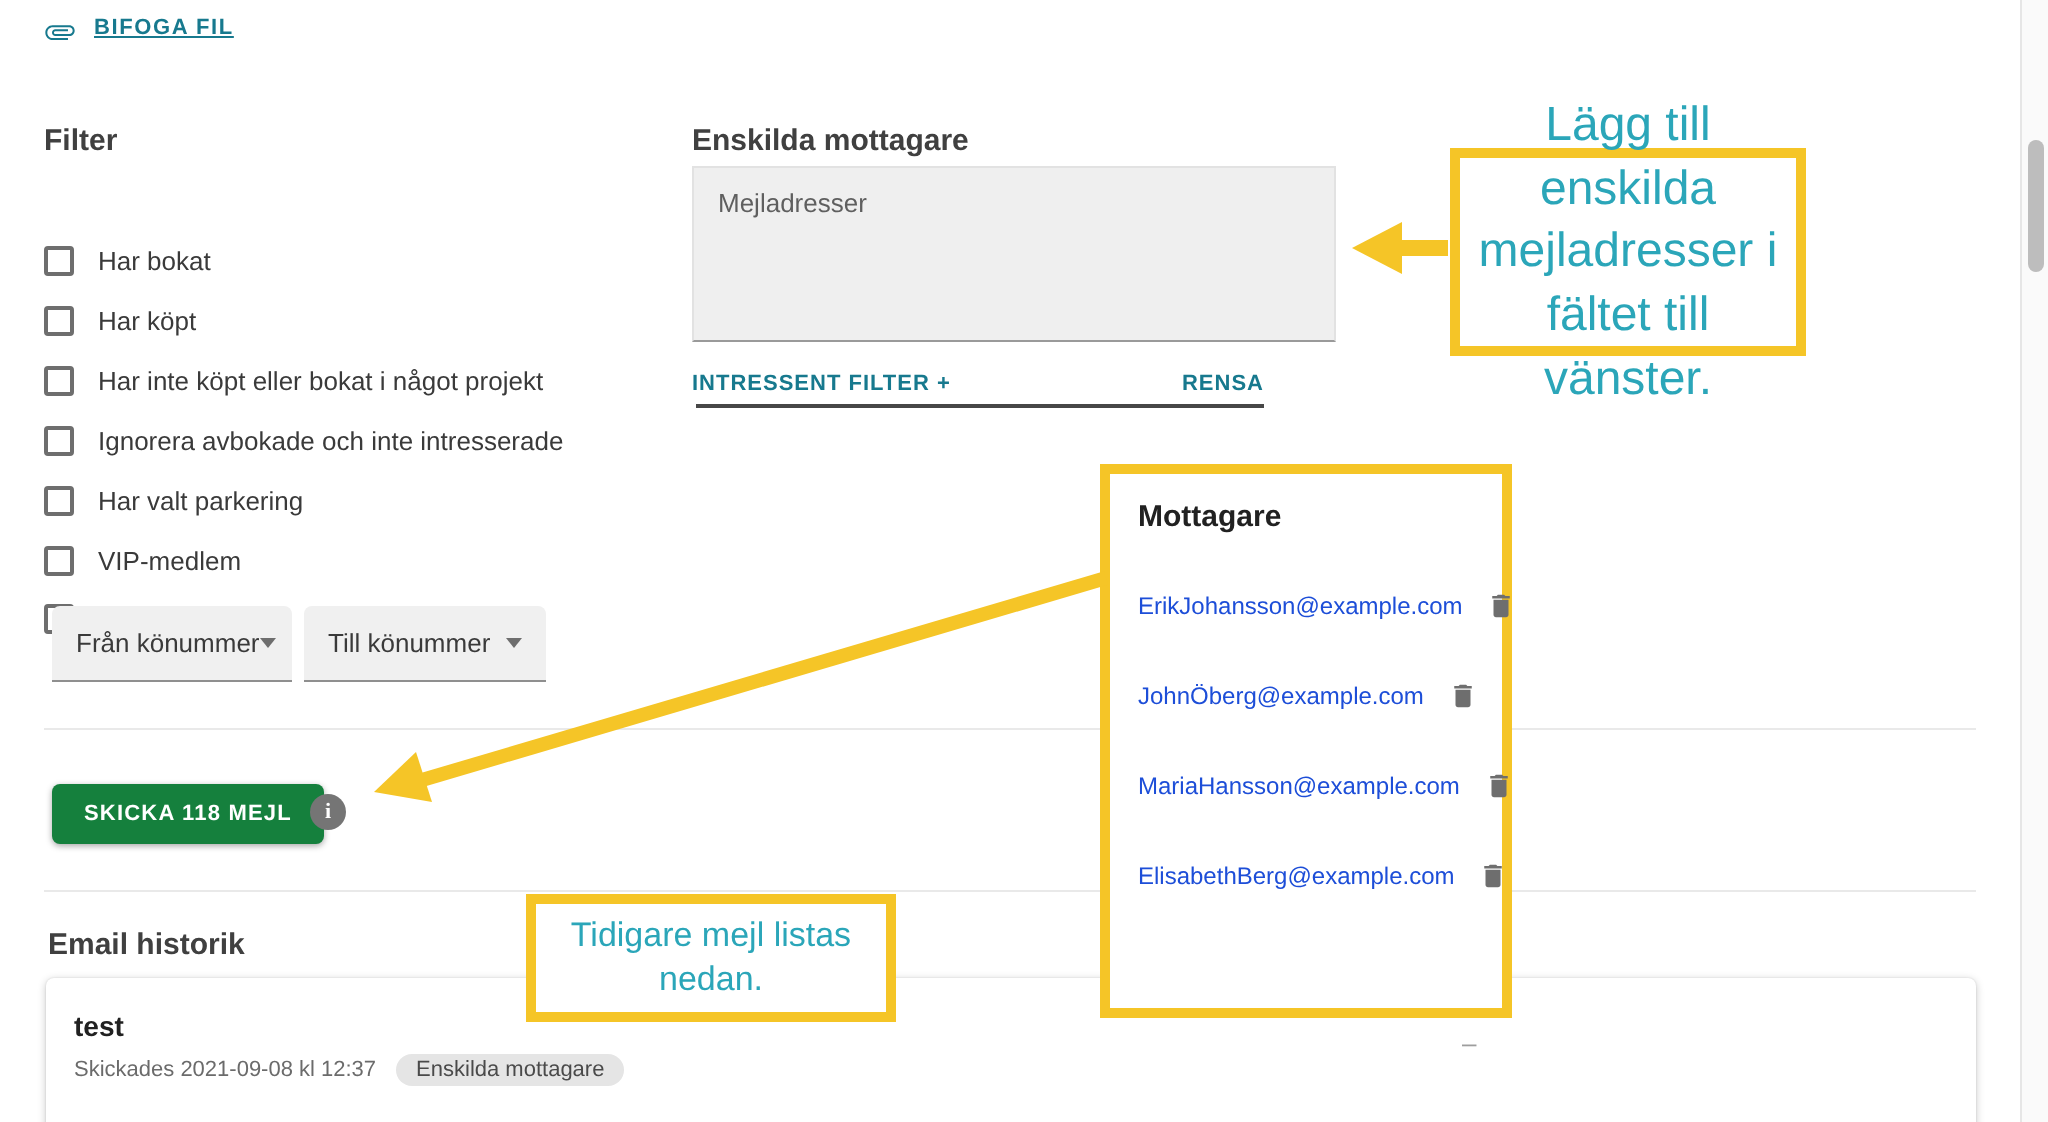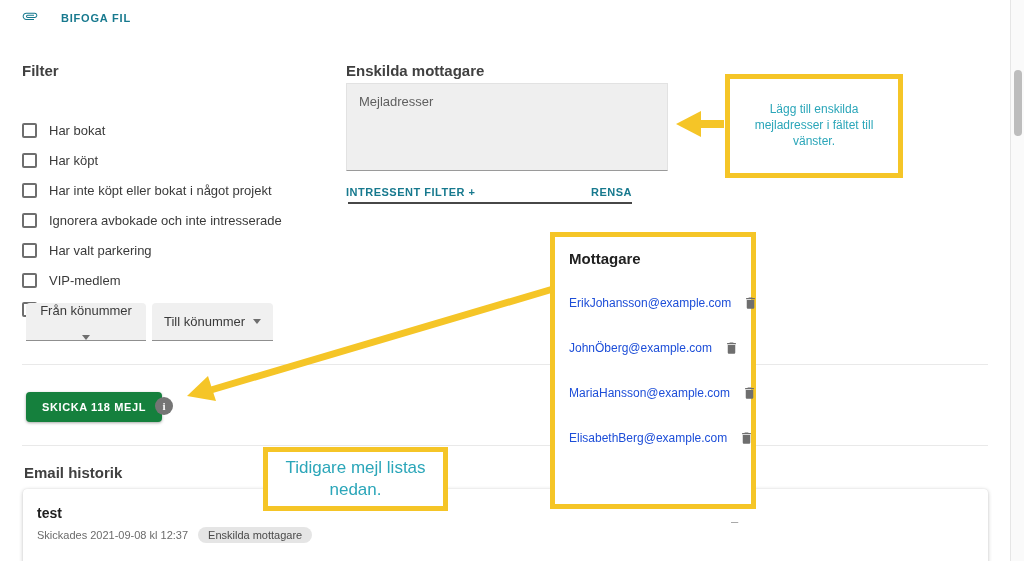--- a/index.html
+++ b/index.html
@@ -5,22 +5,22 @@
   * { margin:0; padding:0; box-sizing:border-box; }
   html,body { background:#fff; }
   body { font-family:"Liberation Sans","DejaVu Sans",sans-serif; }
   #screen {
     position:relative; width:1024px; height:561px; background:#ffffff;
     overflow:hidden; color:#3a3a3a;
   }
   .abs { position:absolute; }
 
   
-  .attach { left:22px; top:8px; display:flex; align-items:flex-end; gap:23px;
-    color:#17798e; font-size:11px; font-weight:bold; letter-spacing:.8px; cursor:pointer; }
+  .attach { left:22px; top:8px; display:flex; align-items:flex-start; gap:9px;
+    color:#17798e; font-size:11px; font-weight:bold; letter-spacing:.8px; cursor:pointer;text-decoration:underline; }
   .attach svg { transform:rotate(90deg); }
 
   
   .section-title { font-size:15px; font-weight:bold; color:#404040; }
   .cb-row { left:22px; display:flex; align-items:center; gap:12px; height:20px;margin-top:31px; }
   .cb-box { width:15px; height:15px; border:2px solid #6e6e6e; border-radius:2px; background:#fff; flex:0 0 auto; cursor:pointer; }
   .cb-label { font-size:13px; color:#3a3a3a; white-space:nowrap; }
 
   .select {
     top:303px; height:38px; background:#f0f0f0; border-bottom:1px solid #8f8f8f;
@@ -50,21 +50,21 @@
   .mail-area::placeholder { color:#5f5f5f; opacity:1; }
   .links-row { left:346px; top:186px; width:286px; display:flex; justify-content:space-between; align-items:center; }
   .teal-link { color:#17798e; font-size:11px; font-weight:bold; letter-spacing:.5px; cursor:pointer; white-space:nowrap; }
   .links-underline { left:348px; top:202px; width:284px; height:2px; background:#474747; }
 
   
   .callout {
     background:#fff; border:5px solid #f5c527; display:flex; align-items:center; justify-content:center;
     text-align:center; color:#2ba6b9; line-height:1.32; z-index:6;
   }
-  .callout-1 { left:725px; top:74px; width:178px; height:104px; font-size:12px; padding:8px 8px; }
+  .callout-1 { left:725px; top:74px; width:178px; height:104px; font-size:24px; padding:8px 8px; }
   .callout-2 { left:263px; top:447px; width:185px; height:64px; font-size:17px; padding:4px 8px; }
 
   
   .recip-box {
     left:550px; top:232px; width:206px; height:277px; background:#fff;
     border:5px solid #f5c527; z-index:5; padding:13px 14px;
   }
   .recip-title { font-size:15px; font-weight:bold; color:#212121; }
   .recip-row { display:flex; align-items:center; gap:12px; margin-top:26px; height:19px; }
   .recip-row:first-of-type { margin-top:33px; }
@@ -128,21 +128,21 @@
   </div>
   <div class="abs cb-row" style="top:239px;">
     <span class="cb-box"></span>
     <span class="cb-label">VIP-medlem</span>
   </div>
   <div class="abs cb-row" style="top:268px;">
     <span class="cb-box"></span>
     <span class="cb-label">Ej VIP-medlem</span>
   </div>
 
-  <div class="abs select" style="left:26px; width:120px;flex-direction:column;">
+  <div class="abs select" style="left:26px; width:120px;">
     <span class="lbl">Från könummer</span>
     <span class="caret"></span>
   </div>
   <div class="abs select" style="left:152px; width:121px;">
     <span class="lbl">Till könummer</span>
     <span class="caret"></span>
   </div>
 
   <div class="abs divider" style="left:22px; top:364px; width:966px;"></div>
 

